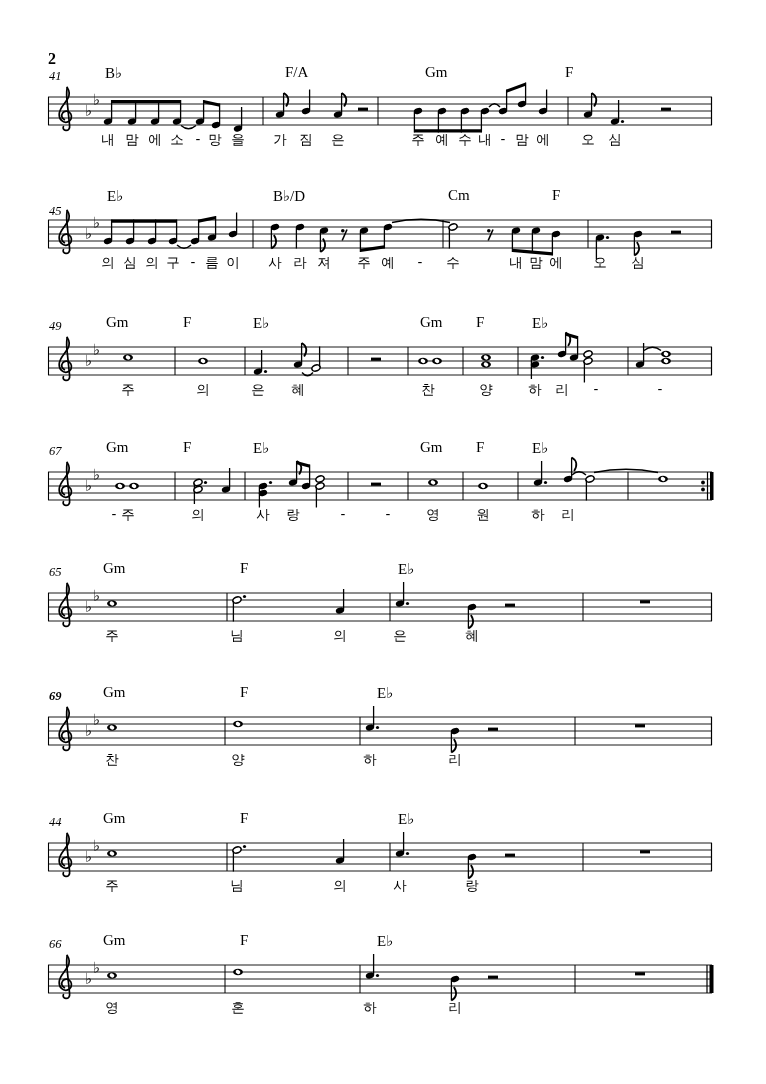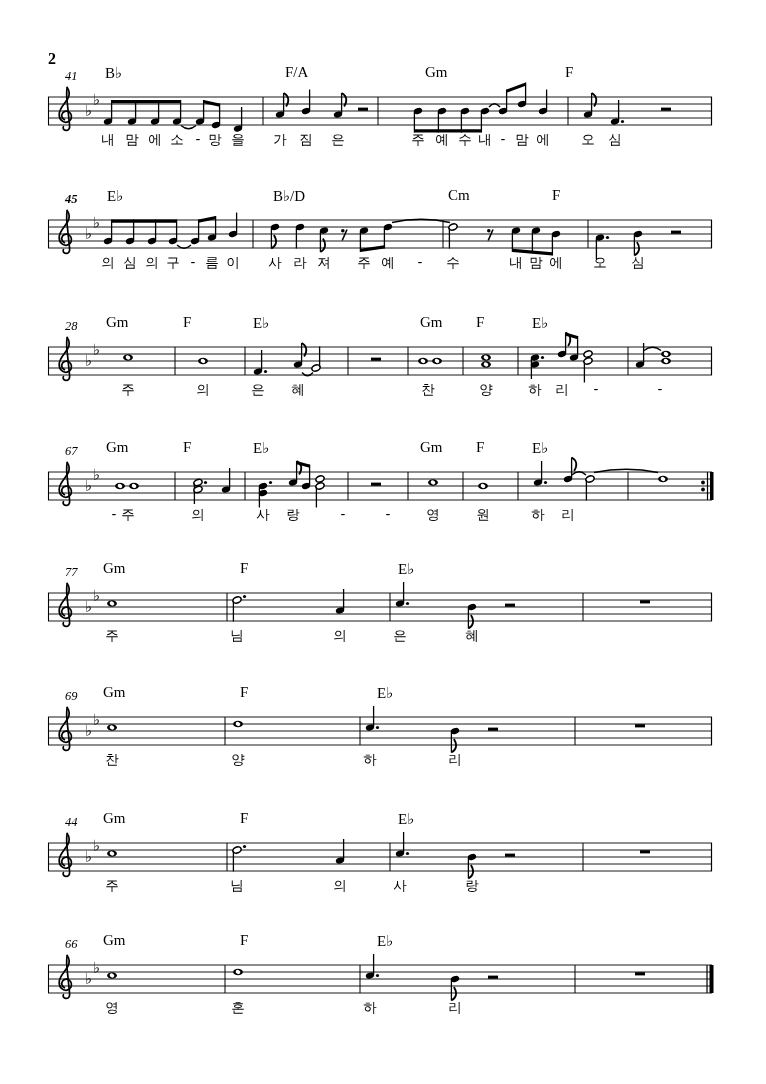--- a/index.html
+++ b/index.html
@@ -1,19 +1,19 @@
 <!DOCTYPE html>
 <html><head>
 <meta charset="utf-8">
 <style>
   html,body{margin:0;padding:0;background:#fff;}
   .sheet{position:relative;width:766px;height:1084px;background:#ffffff;overflow:hidden;
          font-family:"Liberation Serif",serif;color:#000;}
   .pageno{position:absolute;left:48px;top:50px;font:bold 16px "Liberation Serif",serif;}
-  .mnum{position:absolute;font:italic 12.5px "Liberation Serif",serif;margin-left:16px;}
+  .mnum{position:absolute;font:italic 12.5px "Liberation Serif",serif;}
   .chord{position:absolute;font:15px "Liberation Serif",serif;white-space:nowrap;}
   .lyric{position:absolute;font:13.5px "DejaVu Sans",sans-serif;transform:translateX(-50%);white-space:nowrap;}
   svg.staff{position:absolute;left:0;}
 </style>
 </head>
 <body>
 
 <div class="sheet">
   <div class="pageno">2</div>
   <div id="score">
@@ -103,21 +103,21 @@
         <div class="lyric" style="left: 442px; top: 131px;">예</div>
         <div class="lyric" style="left: 465px; top: 131px;">수</div>
         <div class="lyric" style="left: 485px; top: 131px;">내</div>
         <div class="lyric" style="left: 503px; top: 131px;">-</div>
         <div class="lyric" style="left: 522px; top: 131px;">맘</div>
         <div class="lyric" style="left: 543px; top: 131px;">에</div>
         <div class="lyric" style="left: 588px; top: 131px;">오</div>
         <div class="lyric" style="left: 615px; top: 131px;">심</div>
       </div>
       <div>
-        <div class="mnum" style="left: 49px; top: 192px; font-weight: bold;">45</div>
+        <div class="mnum" style="left: 49px; top: 204px;">45</div>
         <div class="chord" style="left: 107px; top: 187px;">E♭</div>
         <div class="chord" style="left: 273px; top: 187px;">B♭/D</div>
         <div class="chord" style="left: 448px; top: 187px;">Cm</div>
         <div class="chord" style="left: 552px; top: 187px;">F</div>
         <svg class="staff" width="766" height="74" viewBox="0 0 766 74" style="top: 190px;">
           <line x1="48" y1="30" x2="712" y2="30" stroke="#000" stroke-width="0.9"></line>
           <line x1="48" y1="37" x2="712" y2="37" stroke="#000" stroke-width="0.9"></line>
           <line x1="48" y1="44" x2="712" y2="44" stroke="#000" stroke-width="0.9"></line>
           <line x1="48" y1="51" x2="712" y2="51" stroke="#000" stroke-width="0.9"></line>
           <line x1="48" y1="58" x2="712" y2="58" stroke="#000" stroke-width="0.9"></line>
@@ -196,21 +196,21 @@
         <div class="lyric" style="left: 388px; top: 254px;">예</div>
         <div class="lyric" style="left: 420px; top: 254px;">-</div>
         <div class="lyric" style="left: 453px; top: 254px;">수</div>
         <div class="lyric" style="left: 516px; top: 254px;">내</div>
         <div class="lyric" style="left: 536px; top: 254px;">맘</div>
         <div class="lyric" style="left: 556px; top: 254px;">에</div>
         <div class="lyric" style="left: 600px; top: 254px;">오</div>
         <div class="lyric" style="left: 638px; top: 254px;">심</div>
       </div>
       <div>
-        <div class="mnum" style="left: 49px; top: 319px;">28</div>
+        <div class="mnum" style="left: 49px; top: 319px;">49</div>
         <div class="chord" style="left: 106px; top: 314px;">Gm</div>
         <div class="chord" style="left: 183px; top: 314px;">F</div>
         <div class="chord" style="left: 253px; top: 314px;">E♭</div>
         <div class="chord" style="left: 420px; top: 314px;">Gm</div>
         <div class="chord" style="left: 476px; top: 314px;">F</div>
         <div class="chord" style="left: 532px; top: 314px;">E♭</div>
         <svg class="staff" width="766" height="74" viewBox="0 0 766 74" style="top: 317px;">
           <line x1="48" y1="30" x2="712" y2="30" stroke="#000" stroke-width="0.9"></line>
           <line x1="48" y1="37" x2="712" y2="37" stroke="#000" stroke-width="0.9"></line>
           <line x1="48" y1="44" x2="712" y2="44" stroke="#000" stroke-width="0.9"></line>
@@ -360,21 +360,21 @@
         <div class="lyric" style="left: 263px; top: 506px;">사</div>
         <div class="lyric" style="left: 293px; top: 506px;">랑</div>
         <div class="lyric" style="left: 343px; top: 506px;">-</div>
         <div class="lyric" style="left: 388px; top: 506px;">-</div>
         <div class="lyric" style="left: 433px; top: 506px;">영</div>
         <div class="lyric" style="left: 483px; top: 506px;">원</div>
         <div class="lyric" style="left: 538px; top: 506px;">하</div>
         <div class="lyric" style="left: 568px; top: 506px;">리</div>
       </div>
       <div>
-        <div class="mnum" style="left: 49px; top: 565px;">77</div>
+        <div class="mnum" style="left: 49px; top: 565px;">65</div>
         <div class="chord" style="left: 103px; top: 560px;">Gm</div>
         <div class="chord" style="left: 240px; top: 560px;">F</div>
         <div class="chord" style="left: 398px; top: 560px;">E♭</div>
         <svg class="staff" width="766" height="74" viewBox="0 0 766 74" style="top: 563px;">
           <line x1="48" y1="30" x2="712" y2="30" stroke="#000" stroke-width="0.9"></line>
           <line x1="48" y1="37" x2="712" y2="37" stroke="#000" stroke-width="0.9"></line>
           <line x1="48" y1="44" x2="712" y2="44" stroke="#000" stroke-width="0.9"></line>
           <line x1="48" y1="51" x2="712" y2="51" stroke="#000" stroke-width="0.9"></line>
           <line x1="48" y1="58" x2="712" y2="58" stroke="#000" stroke-width="0.9"></line>
           <line x1="48.5" y1="30" x2="48.5" y2="58" stroke="#000" stroke-width="1.1"></line>
@@ -402,21 +402,21 @@
           <rect x="640" y="37.2" width="10" height="3.2" fill="#000"></rect>
           <line x1="711.5" y1="30" x2="711.5" y2="58" stroke="#000" stroke-width="1.2"></line>
         </svg>
         <div class="lyric" style="left: 112px; top: 627px;">주</div>
         <div class="lyric" style="left: 237px; top: 627px;">님</div>
         <div class="lyric" style="left: 340px; top: 627px;">의</div>
         <div class="lyric" style="left: 400px; top: 627px;">은</div>
         <div class="lyric" style="left: 472px; top: 627px;">혜</div>
       </div>
       <div>
-        <div class="mnum" style="left: 49px; top: 689px;">69</div>
+        <div class="mnum" style="left: 49px; top: 689px; font-weight: bold;">69</div>
         <div class="chord" style="left: 103px; top: 684px;">Gm</div>
         <div class="chord" style="left: 240px; top: 684px;">F</div>
         <div class="chord" style="left: 377px; top: 684px;">E♭</div>
         <svg class="staff" width="766" height="74" viewBox="0 0 766 74" style="top: 687px;">
           <line x1="48" y1="30" x2="712" y2="30" stroke="#000" stroke-width="0.9"></line>
           <line x1="48" y1="37" x2="712" y2="37" stroke="#000" stroke-width="0.9"></line>
           <line x1="48" y1="44" x2="712" y2="44" stroke="#000" stroke-width="0.9"></line>
           <line x1="48" y1="51" x2="712" y2="51" stroke="#000" stroke-width="0.9"></line>
           <line x1="48" y1="58" x2="712" y2="58" stroke="#000" stroke-width="0.9"></line>
           <line x1="48.5" y1="30" x2="48.5" y2="58" stroke="#000" stroke-width="1.1"></line>

